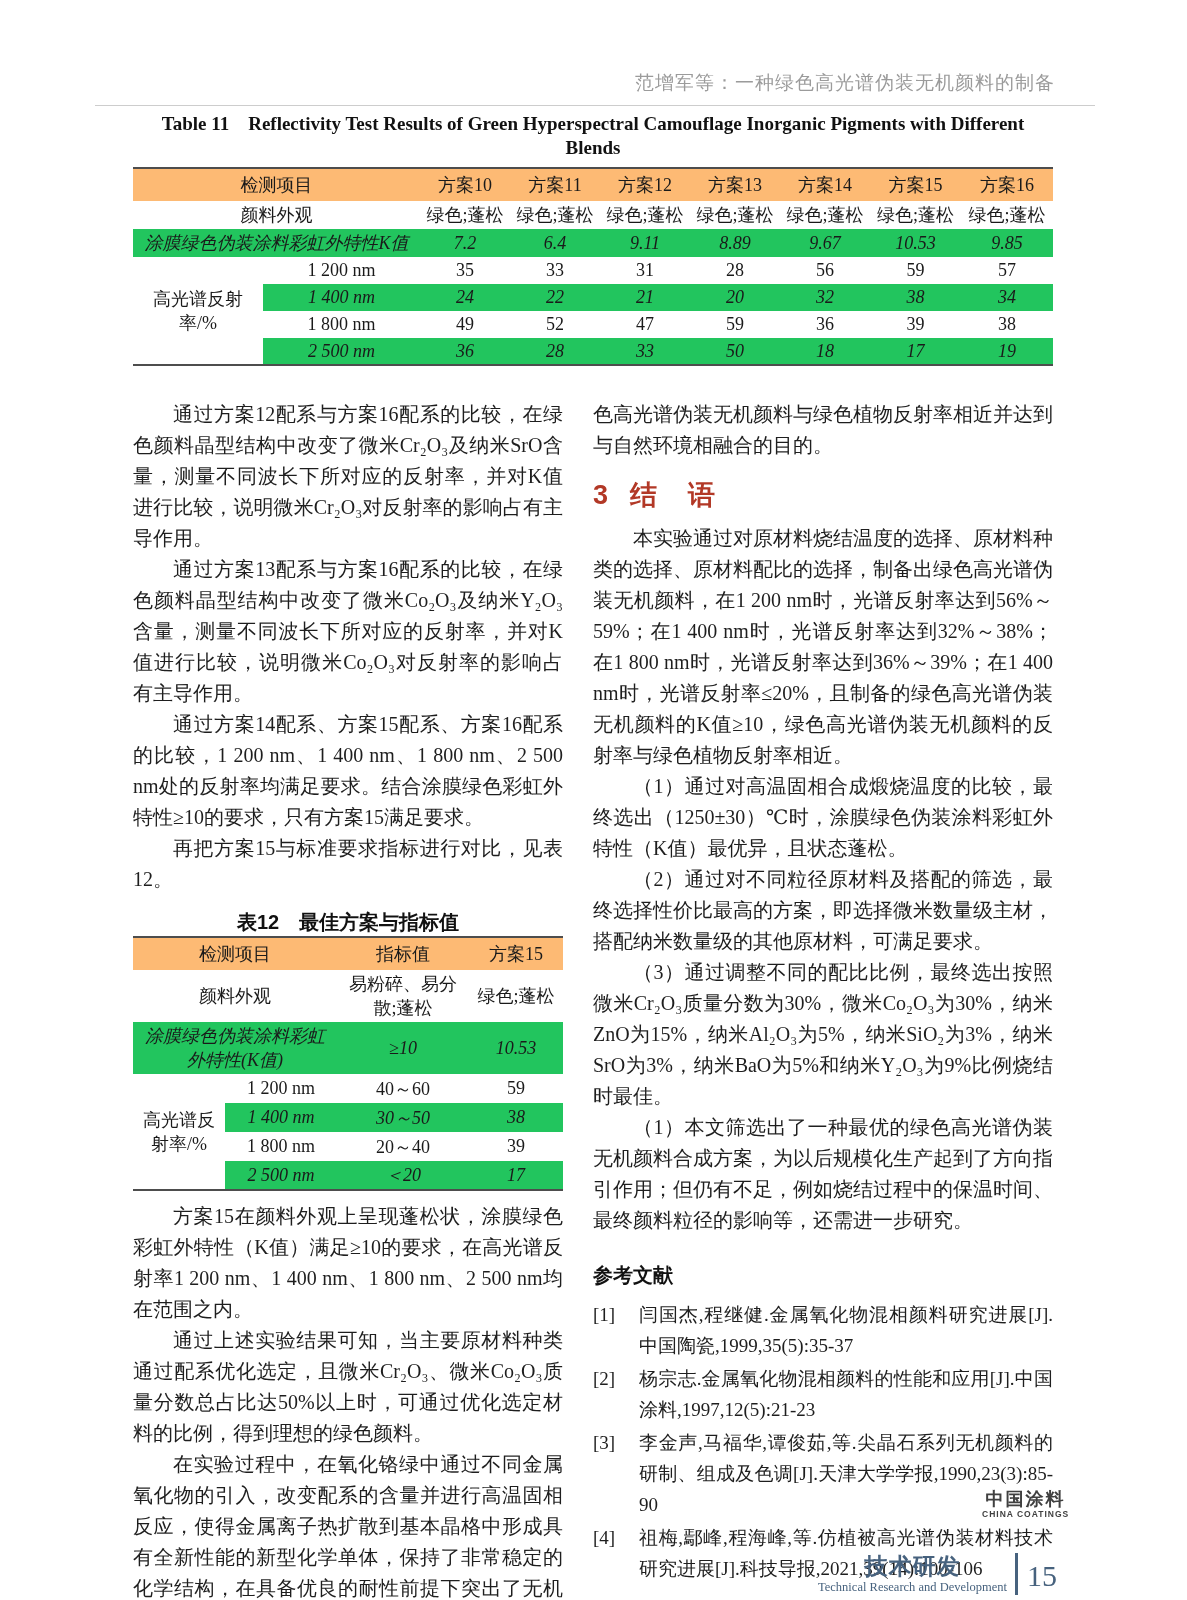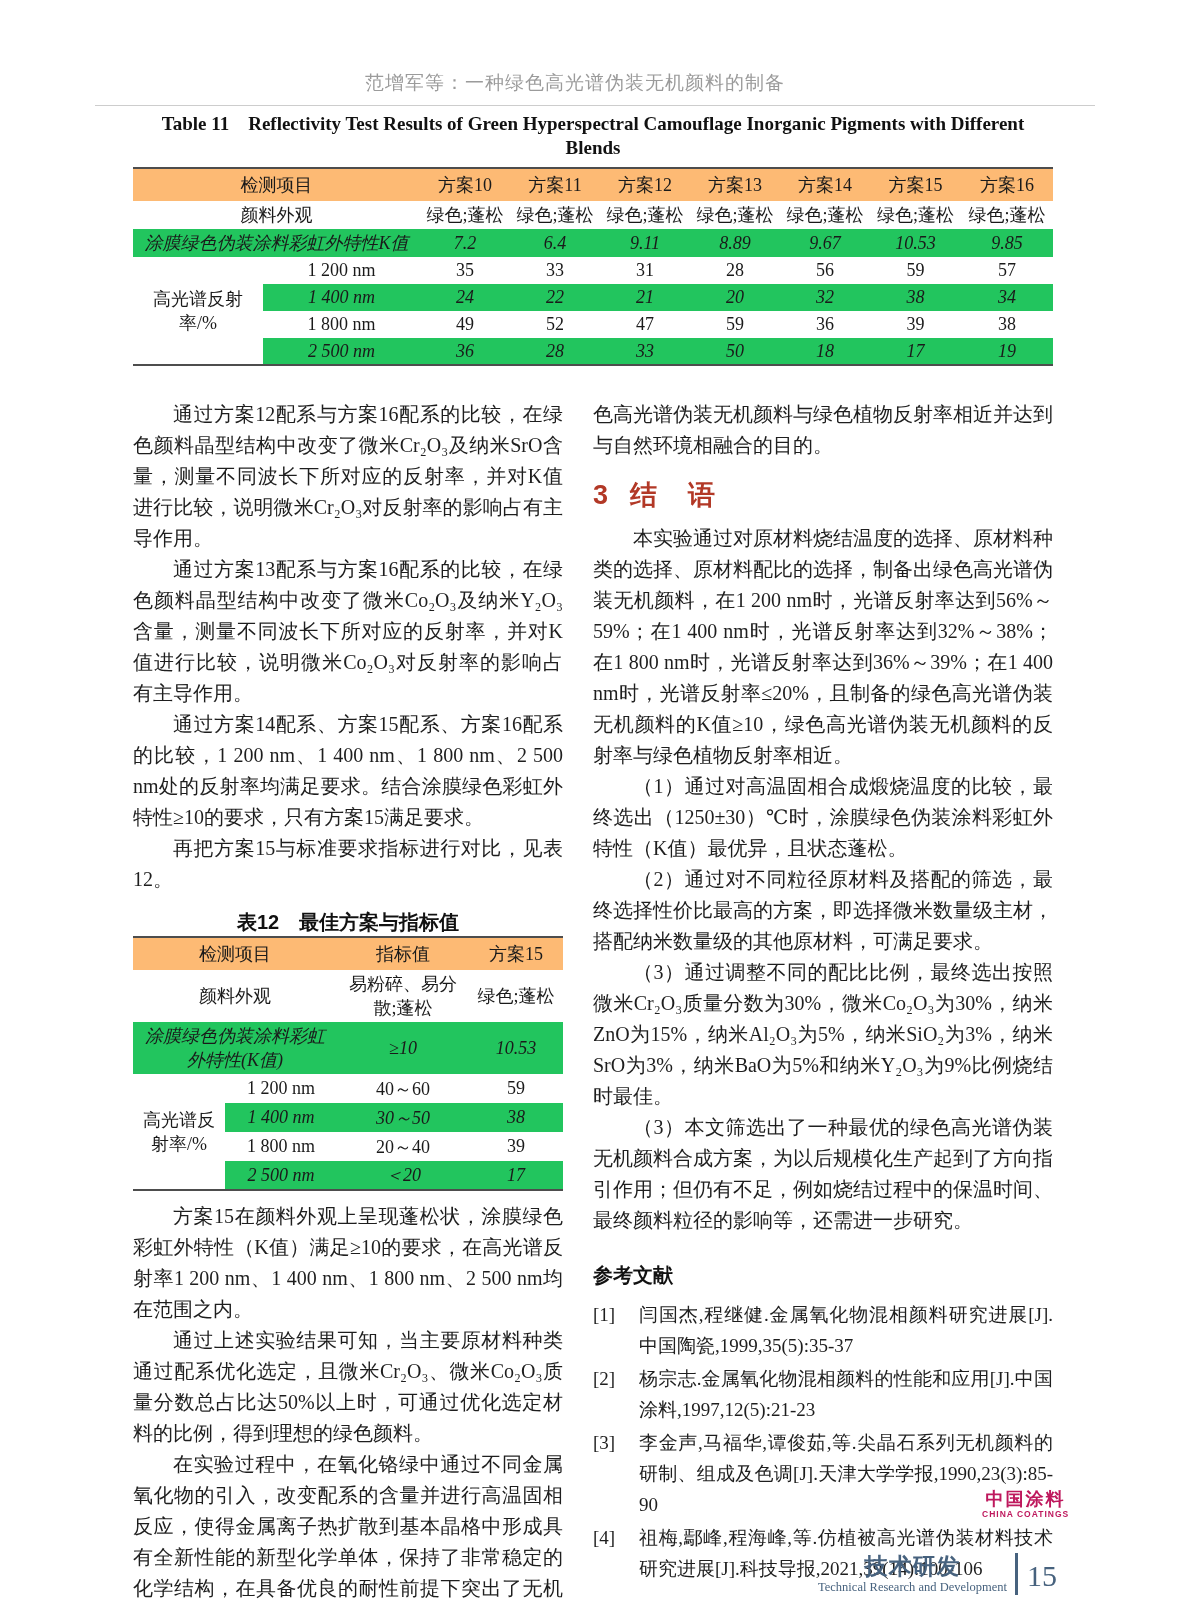--- a/index.html
+++ b/index.html
@@ -10,21 +10,21 @@
     font-family:"Liberation Serif","DejaVu Serif",serif;
     color:#1e1e1e;
     position:relative;
     overflow:hidden;
   }
   .page { position:relative; width:1187px; height:1600px; }
 
   
   .running-header {
     margin:70px 92px 0 95px;
-    text-align:center;
+    text-align:right;
     padding:0 40px 9px 0;
     border-bottom:1px solid #cdcdcd;
     font-family:"Liberation Sans","DejaVu Sans",sans-serif;
     font-size:19px; letter-spacing:1px;
     color:#9b9b9b;
   }
 
   .content { margin-left:133px; width:920px; }
 
   
@@ -79,21 +79,21 @@
     margin:26px 0 10px 0;
   }
   .ref { display:flex; font-size:19px; line-height:31px; }
   .ref + .ref { margin-top:2px; }
   .ref-num { width:46px; flex:0 0 46px; }
   .ref-text { flex:1; text-align:justify; }
 
   
   .logo {
     position:absolute; left:982px; top:1420px;
-    color:#be185d; text-align:center;
+    color:#404040; text-align:center;
     font-family:"Liberation Sans","DejaVu Sans",sans-serif;
   }
   .logo-cn { font-weight:bold; font-size:18px; letter-spacing:2px; line-height:19px; }
   .logo-en { font-weight:bold; font-size:8.5px; letter-spacing:1px; line-height:11px; }
 
   
   .footer {
     position:absolute; right:130px; top:1483px;
     display:flex; align-items:center;
     color:#47627e;
@@ -275,21 +275,21 @@
         <p style="text-indent:0;">色高光谱伪装无机颜料与绿色植物反射率相近并达到与自然环境相融合的目的。</p>
 
         <div class="sec-heading">
           <span class="sec-num">3</span><span>结　语</span>
         </div>
 
         <p>本实验通过对原材料烧结温度的选择、原材料种类的选择、原材料配比的选择，制备出绿色高光谱伪装无机颜料，在1 200 nm时，光谱反射率达到56%～59%；在1 400 nm时，光谱反射率达到32%～38%；在1 800 nm时，光谱反射率达到36%～39%；在1 400 nm时，光谱反射率≤20%，且制备的绿色高光谱伪装无机颜料的K值≥10，绿色高光谱伪装无机颜料的反射率与绿色植物反射率相近。</p>
         <p>（1）通过对高温固相合成煅烧温度的比较，最终选出（1250±30）℃时，涂膜绿色伪装涂料彩虹外特性（K值）最优异，且状态蓬松。</p>
         <p>（2）通过对不同粒径原材料及搭配的筛选，最终选择性价比最高的方案，即选择微米数量级主材，搭配纳米数量级的其他原材料，可满足要求。</p>
         <p>（3）通过调整不同的配比比例，最终选出按照微米Cr₂O₃质量分数为30%，微米Co₂O₃为30%，纳米ZnO为15%，纳米Al₂O₃为5%，纳米SiO₂为3%，纳米SrO为3%，纳米BaO为5%和纳米Y₂O₃为9%比例烧结时最佳。</p>
-        <p>（3）本文筛选出了一种最优的绿色高光谱伪装无机颜料合成方案，为以后规模化生产起到了方向指引作用；但仍有不足，例如烧结过程中的保温时间、最终颜料粒径的影响等，还需进一步研究。</p>
+        <p>（1）本文筛选出了一种最优的绿色高光谱伪装无机颜料合成方案，为以后规模化生产起到了方向指引作用；但仍有不足，例如烧结过程中的保温时间、最终颜料粒径的影响等，还需进一步研究。</p>
 
         <div class="ref-heading">参考文献</div>
 
         <div class="refs">
           <div class="ref">
             <span class="ref-num">[1]</span>
             <span class="ref-text">闫国杰,程继健.金属氧化物混相颜料研究进展[J].中国陶瓷,1999,35(5):35-37</span>
           </div>
           <div class="ref">
             <span class="ref-num">[2]</span>

